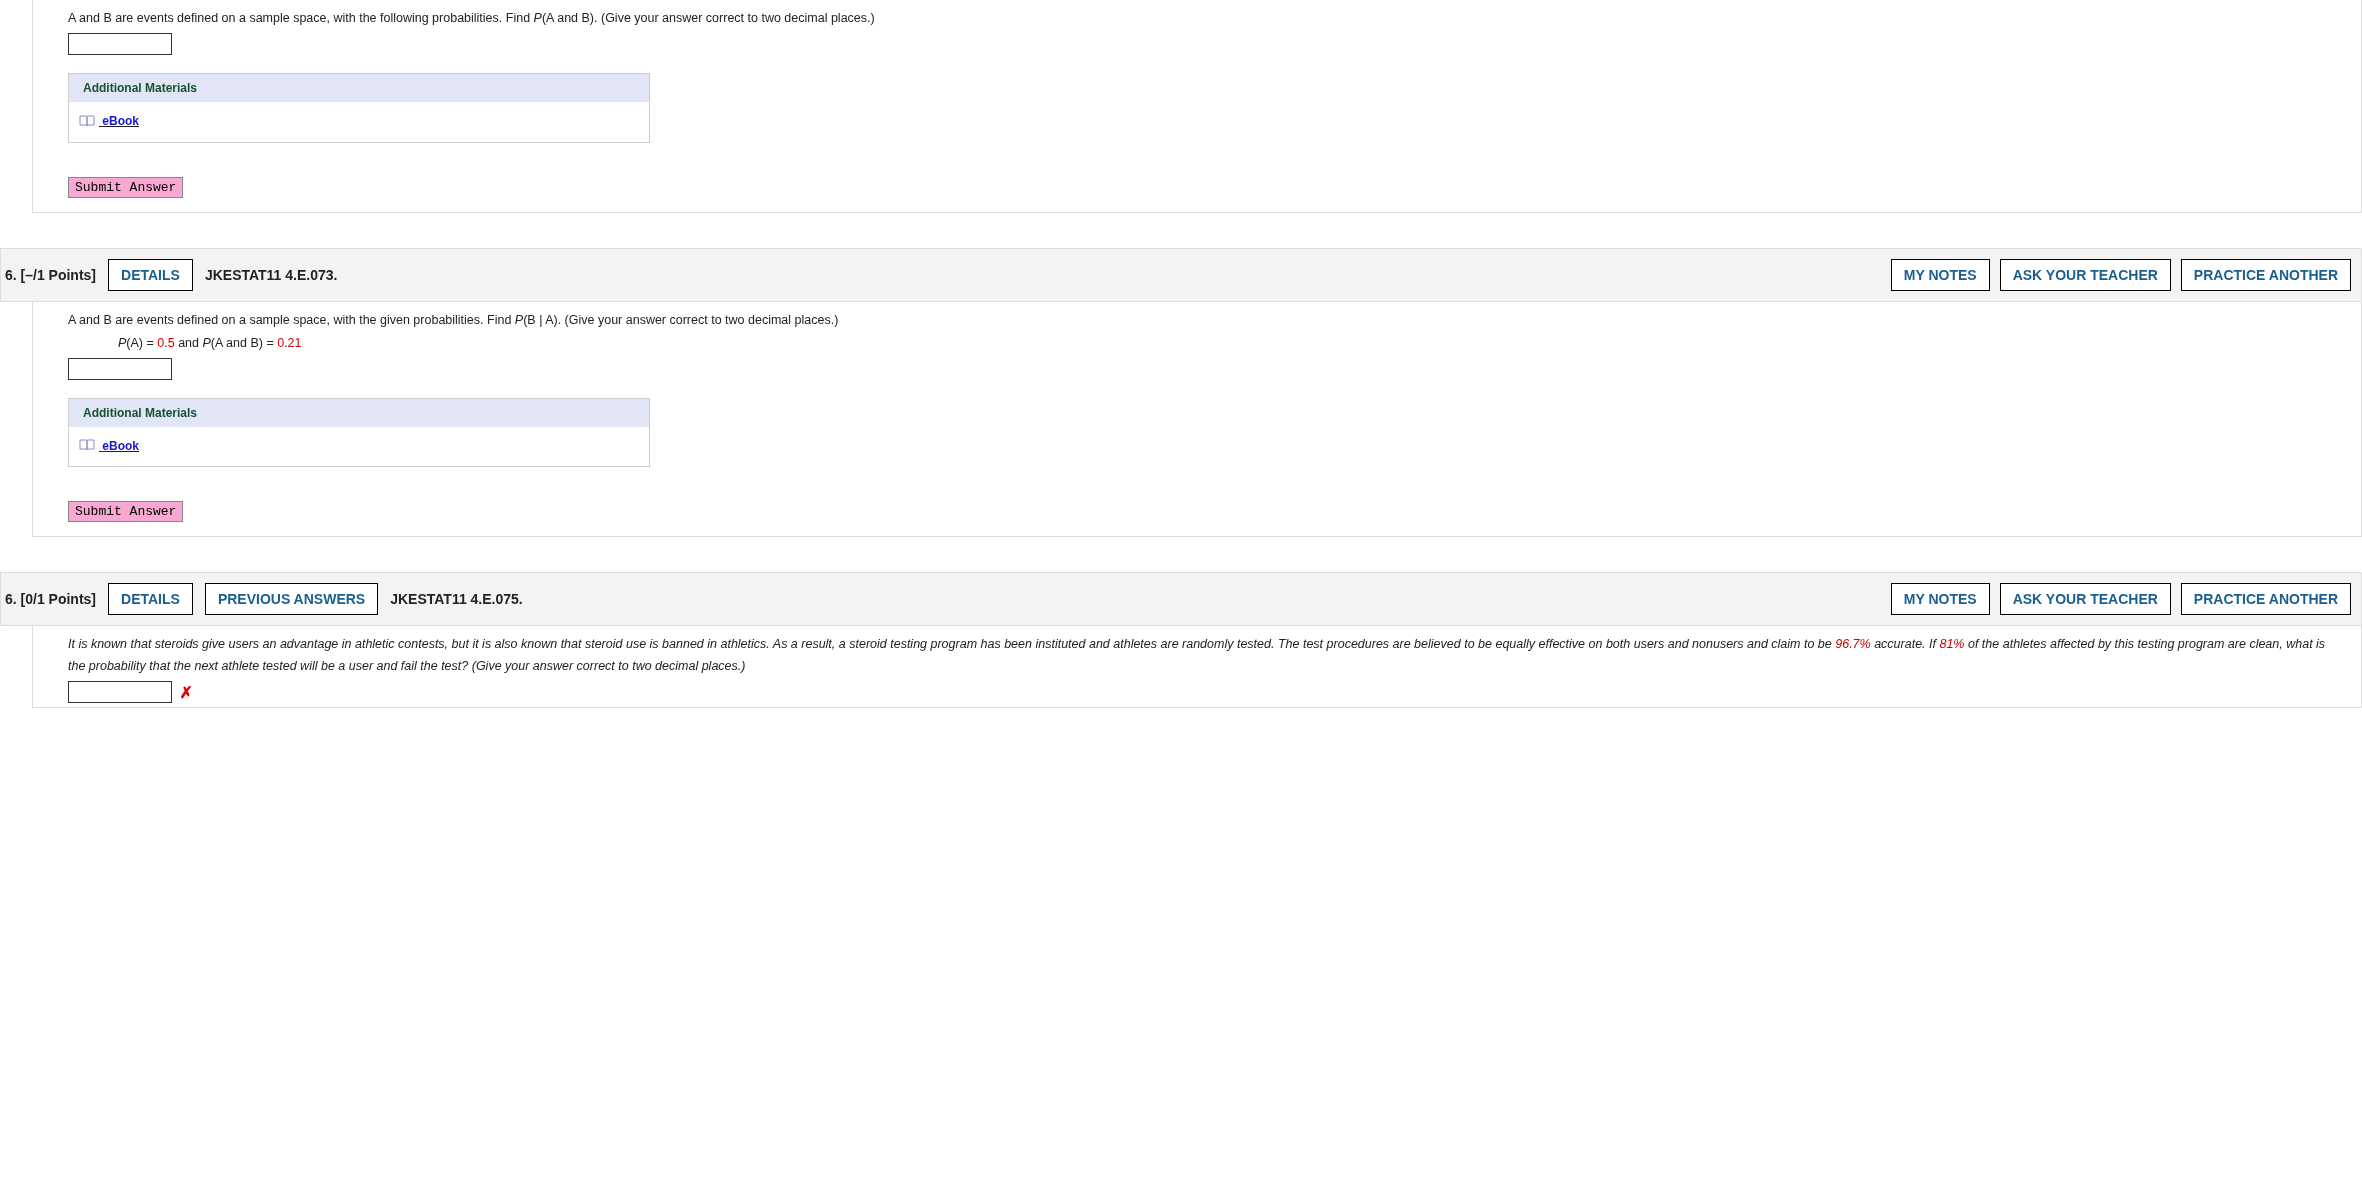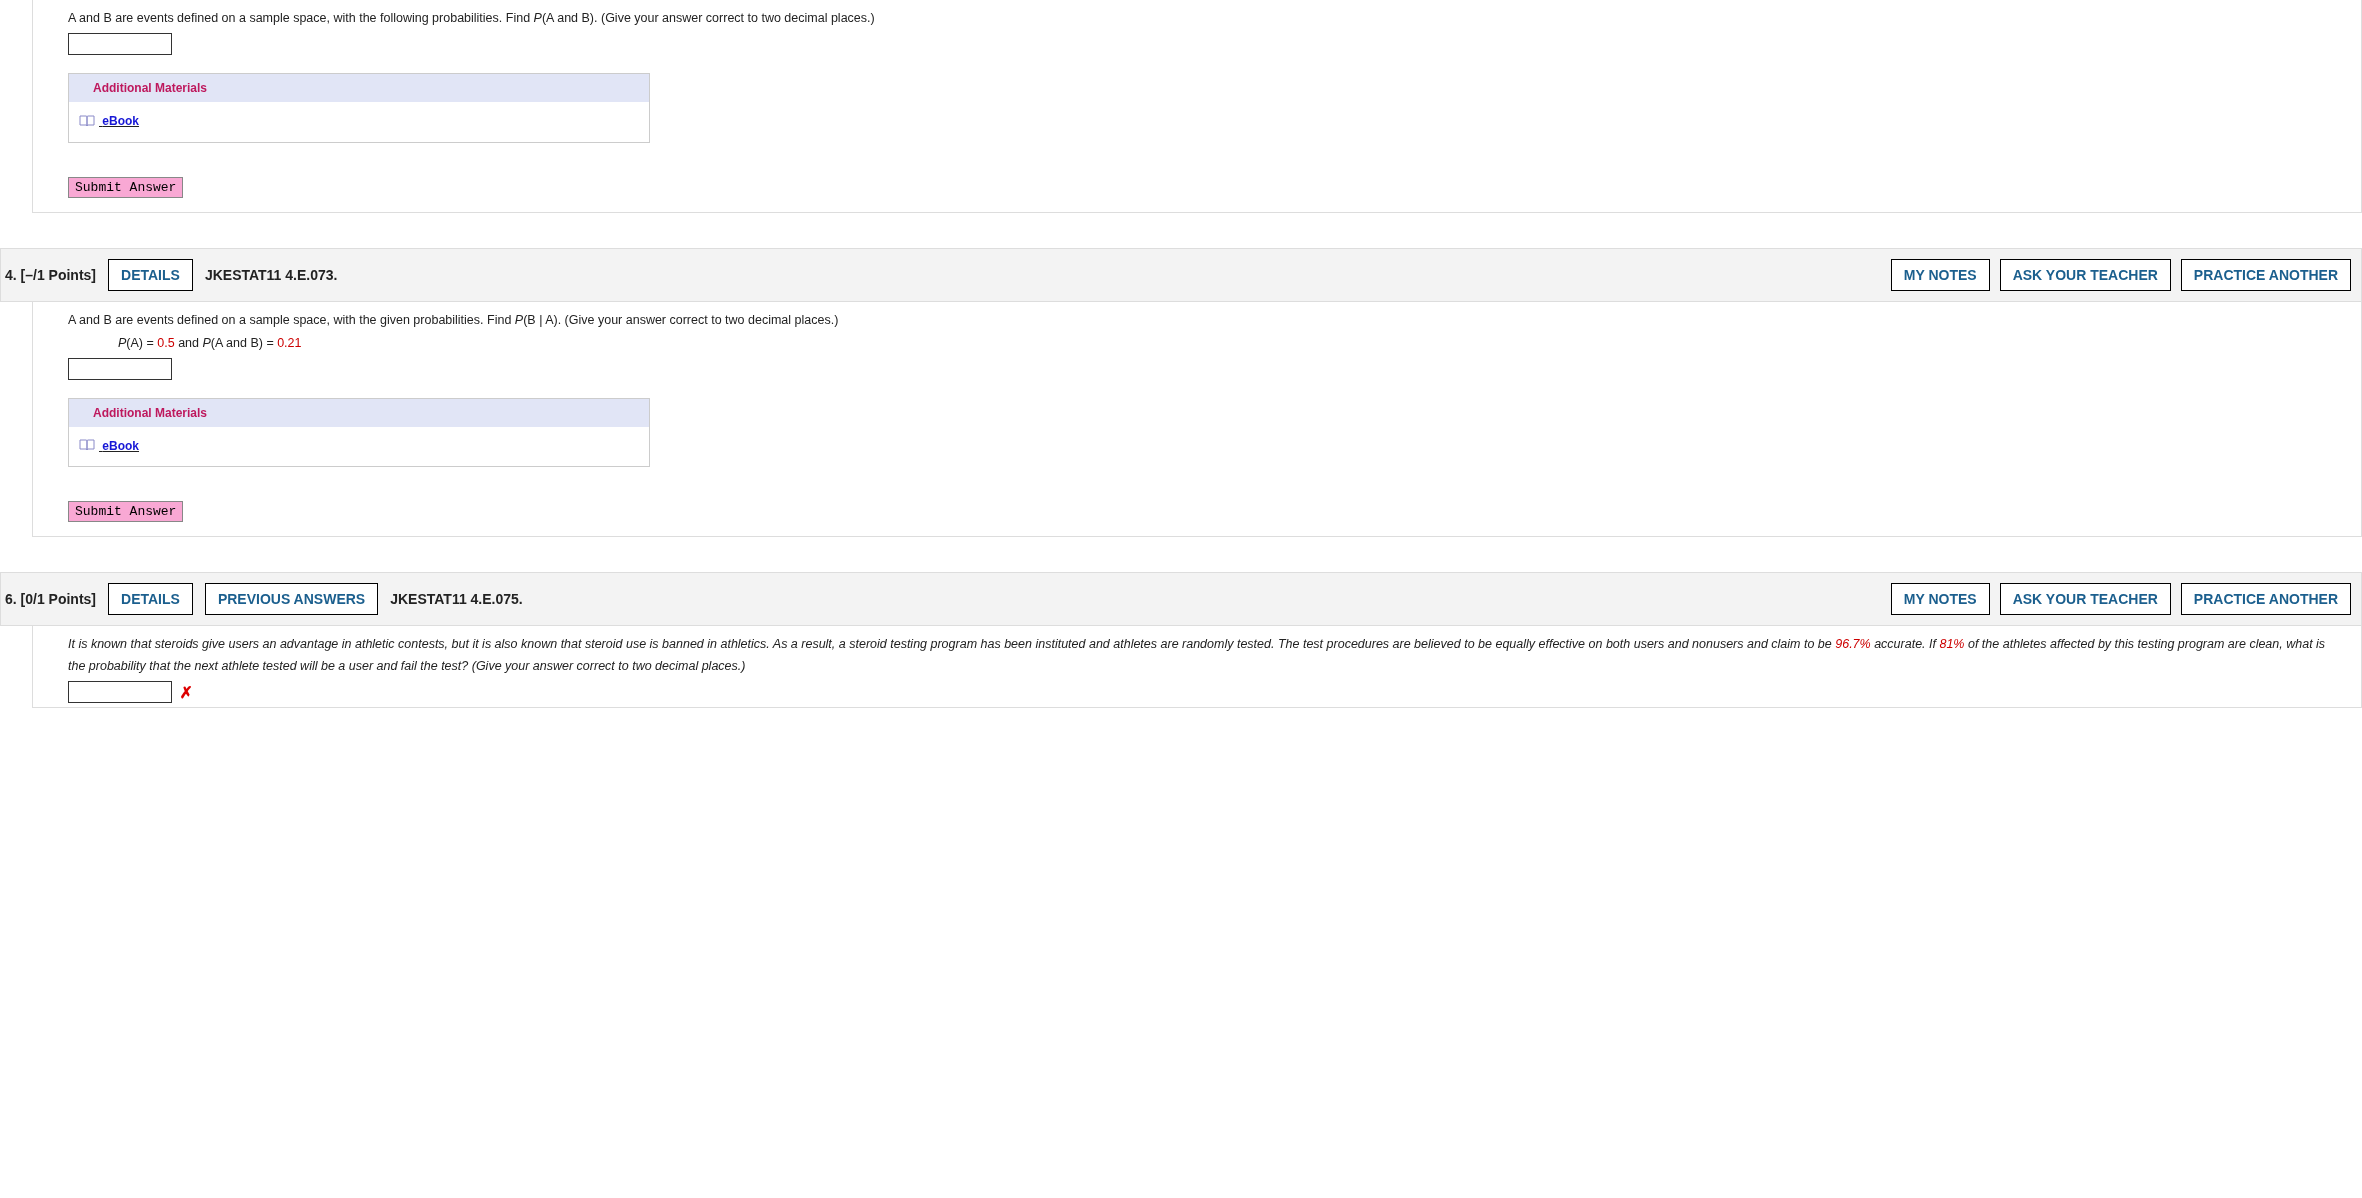--- a/index.html
+++ b/index.html
@@ -37,22 +37,22 @@
   }
   .materials {
     margin-top: 18px;
     width: 580px;
     border: 1px solid #ccc;
   }
   .materials-hdr {
     background: #e1e5f6;
     font-weight: bold;
     font-size: 12px;
-    padding: 7px 24px;
-    color: #be185d;
+    padding: 7px 14px;
+    color: #14532d;
   }
   .materials-body {
     padding: 12px 10px;
     text-decoration: underline;
   }
   .ebook-link {
     color: #1717d6;
     font-weight: bold;
     font-size: 12px;
     text-decoration: none;
@@ -148,21 +148,21 @@
     </div>
   </div>
 
   <div class="submit-row">
     <button class="submit-btn">Submit Answer</button>
   </div>
 </div>
 
 <div class="qheader">
   <div class="qheader-left">
-    <span class="qnum-pts">4.  [–/1 Points]</span>
+    <span class="qnum-pts">6.  [–/1 Points]</span>
     <button class="hdr-btn">DETAILS</button>
     <span class="refcode">JKESTAT11 4.E.073.</span>
   </div>
   <div class="qheader-right">
     <button class="hdr-btn">MY NOTES</button>
     <button class="hdr-btn">ASK YOUR TEACHER</button>
     <button class="hdr-btn">PRACTICE ANOTHER</button>
   </div>
 </div>
 

